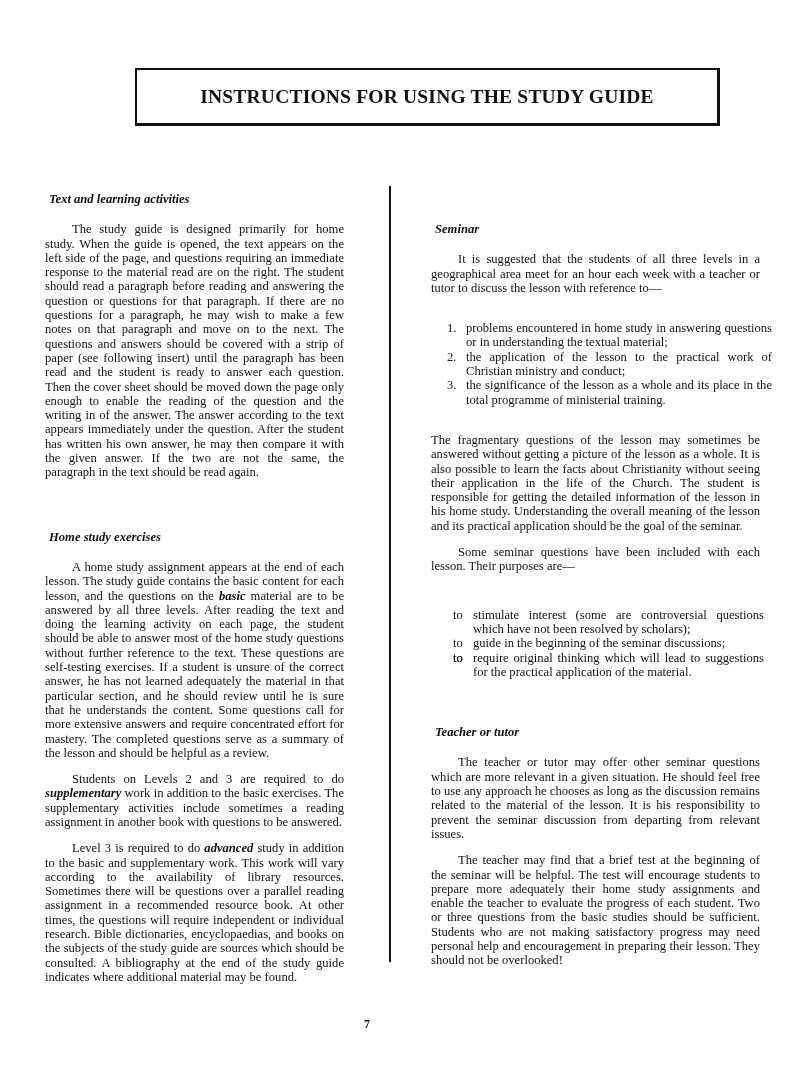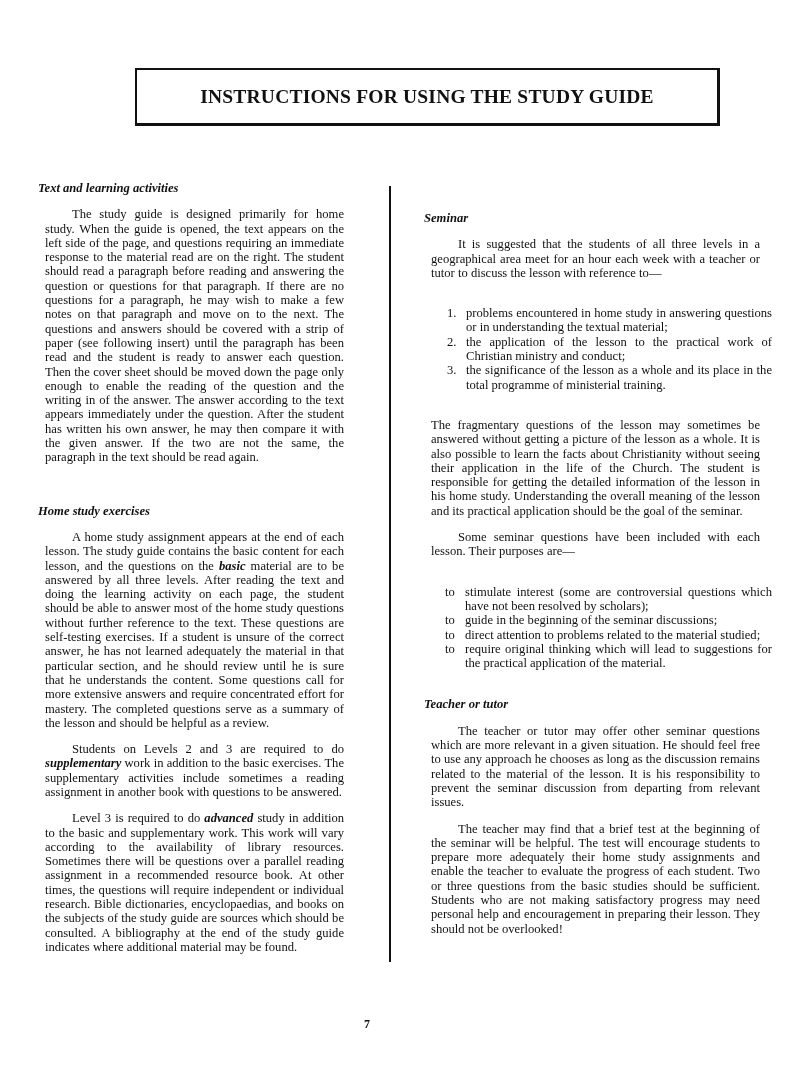--- a/index.html
+++ b/index.html
@@ -21,29 +21,29 @@
     .col {
       position: absolute; top: 176px;
       font-size: 12.6px; line-height: 14.3px; text-align: justify;
     }
     .col-left { left: 33px; width: 323px; }
     .col-right { left: 419px; width: 353px; top: 206px; }
     .divider {
       position: absolute; left: 389px; top: 186px; width: 2px; height: 776px;
       background: #111;
     }
-    .heading { font-weight: bold; font-style: italic; margin: 5px; text-align: left; }
+    .heading { font-weight: bold; font-style: italic; margin: 16px; text-align: left; }
     p { margin: 12px; }
     .indent { text-indent: 27px; }
     .gap { height: 14px; }
     .gap-sm { height: 8px; }
     ol.num-list { list-style: none; margin: 0; padding: 0 0 0 28px; }
     ol.num-list li { position: relative; padding-left: 19px; }
     ol.num-list li .marker { position: absolute; left: 0; top: 0; }
-    ul.to-list { list-style: none; margin: 0; padding: 0 0 0 26px; }
+    ul.to-list { list-style: none; margin: 8px; padding: 0 0 0 26px; }
     ul.to-list li { position: relative; padding-left: 20px; }
     ul.to-list li .marker { position: absolute; left: 0; top: 0; }
     em { font-style: italic; font-weight: bold; }
     .page-number {
       position: absolute; left: 364px; top: 1017px; font-size: 12px;
       font-weight: bold;
     }
   </style>
 </head>
 <body>
@@ -79,21 +79,21 @@
       <li><span class="marker">2.</span><span>the application of the lesson to the practical work of Christian ministry and conduct;</span></li>
       <li><span class="marker">3.</span><span>the significance of the lesson as a whole and its place in the total programme of ministerial training.</span></li>
     </ol>
     <div class="gap"></div>
     <p>The fragmentary questions of the lesson may sometimes be answered without getting a picture of the lesson as a whole. It is also possible to learn the facts about Christianity without seeing their application in the life of the Church. The student is responsible for getting the detailed information of the lesson in his home study. Understanding the overall meaning of the lesson and its practical application should be the goal of the seminar.</p>
     <p class="indent">Some seminar questions have been included with each lesson. Their purposes are—</p>
     <div class="gap"></div>
     <ul class="to-list">
       <li><span class="marker">to</span><span>stimulate interest (some are controversial questions which have not been resolved by scholars);</span></li>
       <li><span class="marker">to</span><span>guide in the beginning of the seminar discussions;</span></li>
-      <li><span class="marker">to</span><span>direct attention to problems related to the material studied;</span></li>
+      <li><span class="marker">to</span></li>
       <li><span class="marker">to</span><span>require original thinking which will lead to suggestions for the practical application of the material.</span></li>
     </ul>
   </section>
   <div class="gap"></div>
   <div class="gap-sm"></div>
   <section>
     <p class="heading">Teacher or tutor</p>
     <p class="indent">The teacher or tutor may offer other seminar questions which are more relevant in a given situation. He should feel free to use any approach he chooses as long as the discussion remains related to the material of the lesson. It is his responsibility to prevent the seminar discussion from departing from relevant issues.</p>
     <p class="indent">The teacher may find that a brief test at the beginning of the seminar will be helpful. The test will encourage students to prepare more adequately their home study assignments and enable the teacher to evaluate the progress of each student. Two or three questions from the basic studies should be sufficient. Students who are not making satisfactory progress may need personal help and encouragement in preparing their lesson. They should not be overlooked!</p>
   </section>

